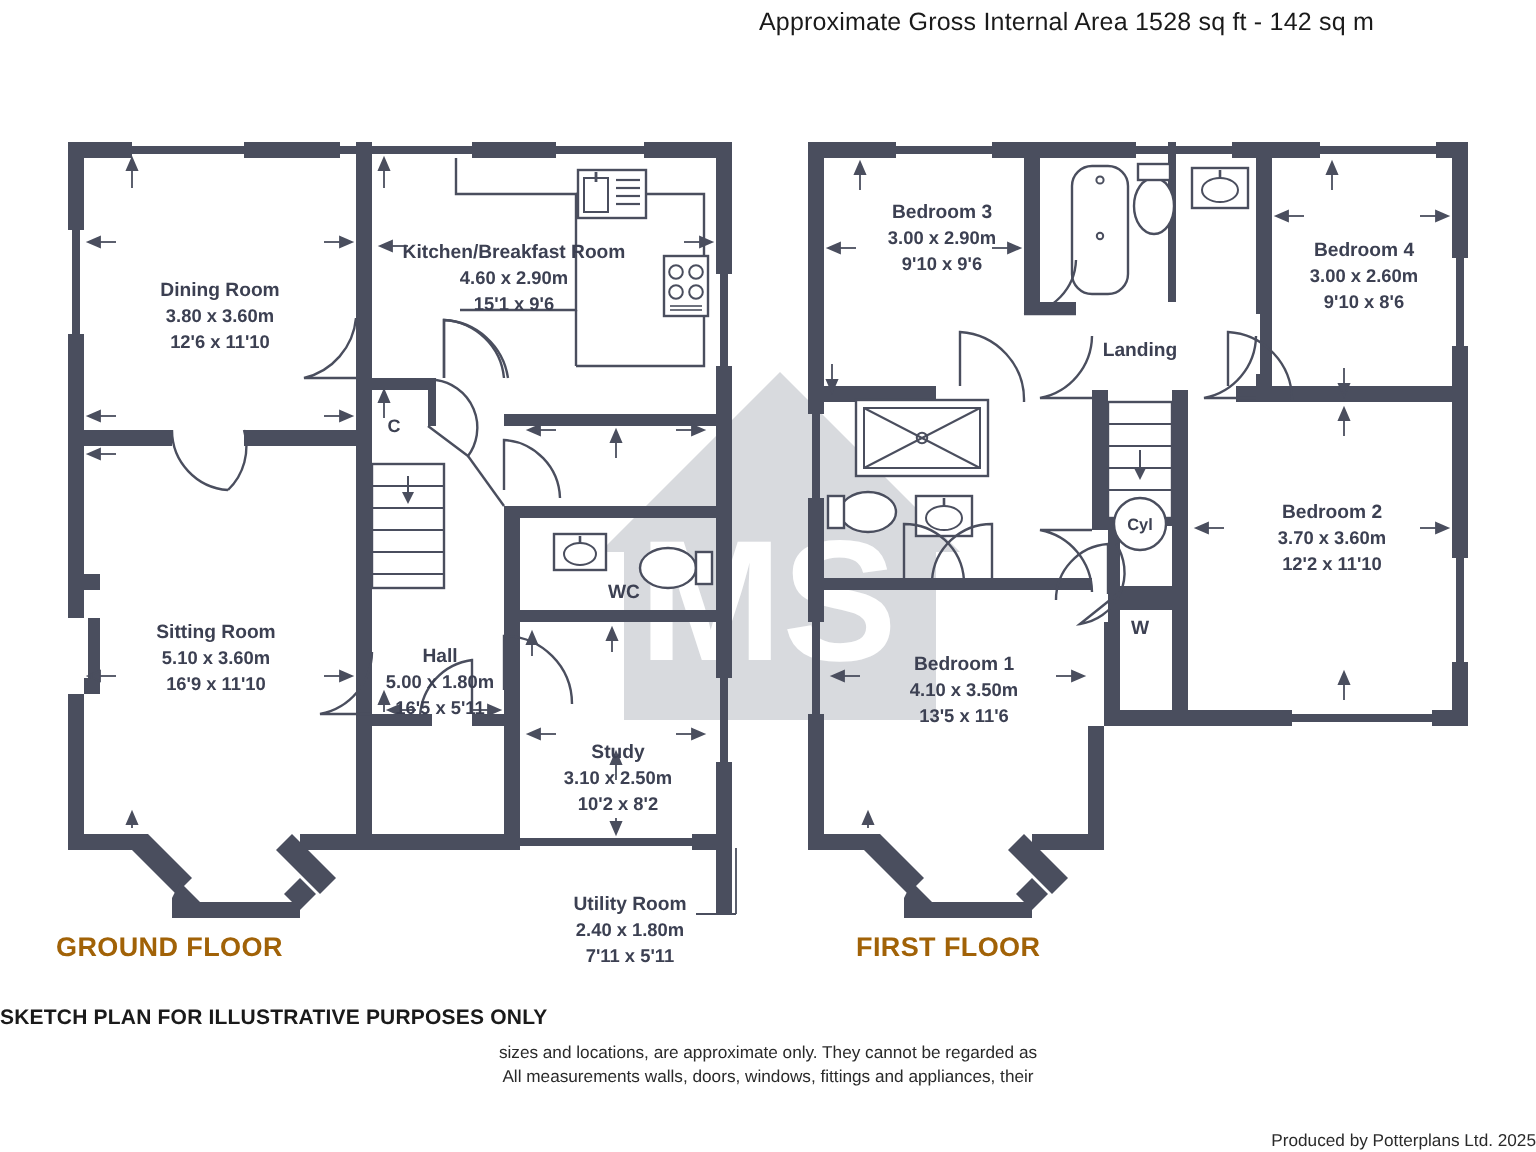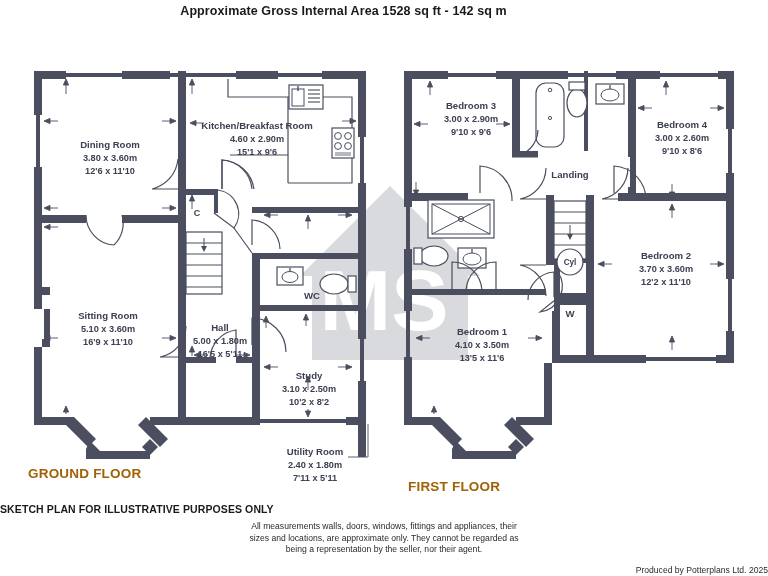--- a/index.html
+++ b/index.html
@@ -10,40 +10,40 @@
     overflow: hidden;
   }
   #page {
     position: relative;
     width: 768px; height: 576px;
     background: #ffffff;
   }
   .plan-title {
     position: absolute;
     top: 4px; left: 0; width: 687px;
-    text-align: center;
+    text-align: right;
     font-size: 12.5px;
-    font-weight: bold;
+    font-weight: normal;
     color: #1a1a1a;
     letter-spacing: 0.1px;
   }
   svg#plan-svg {
     position: absolute;
     top: 0; left: 0;
     width: 768px; height: 576px;
   }
   .floor-label {
     position: absolute;
     font-size: 13.5px;
     font-weight: bold;
     color: #a16207;
     letter-spacing: 0.2px;
   }
   #ground-floor-label { left: 28px; top: 466px; }
-  #first-floor-label  { left: 408px; top: 466px; margin-top: 13px; }
+  #first-floor-label  { left: 428px; top: 466px; }
 
   .footer-head {
     position: absolute;
     top: 503px; left: 0; width: 680px;
     font-size: 10.5px;
     font-weight: bold;
     color: #1a1a1a;
     letter-spacing: 0.1px;
   }
   .footer-body {
@@ -528,19 +528,18 @@
       <text x="570" y="265" font-size="8.2" font-weight="bold">Cyl</text>
       <text x="570" y="317" font-size="9.6" font-weight="bold">W</text>
     </g>
   </svg>
 
   <div class="floor-label" id="ground-floor-label">GROUND FLOOR</div>
   <div class="floor-label" id="first-floor-label">FIRST FLOOR</div>
 
   <div class="footer-head">SKETCH PLAN FOR ILLUSTRATIVE PURPOSES ONLY</div>
   <div class="footer-body">
+    <div>sizes and locations, are approximate only. They cannot be regarded as</div>
     <div>All measurements walls, doors, windows, fittings and appliances, their</div>
-    <div>sizes and locations, are approximate only. They cannot be regarded as</div>
-    <div>being a representation by the seller, nor their agent.</div>
   </div>
   <div class="footer-credit">Produced by Potterplans Ltd. 2025</div>
 
 </div>
 
 </body></html>

